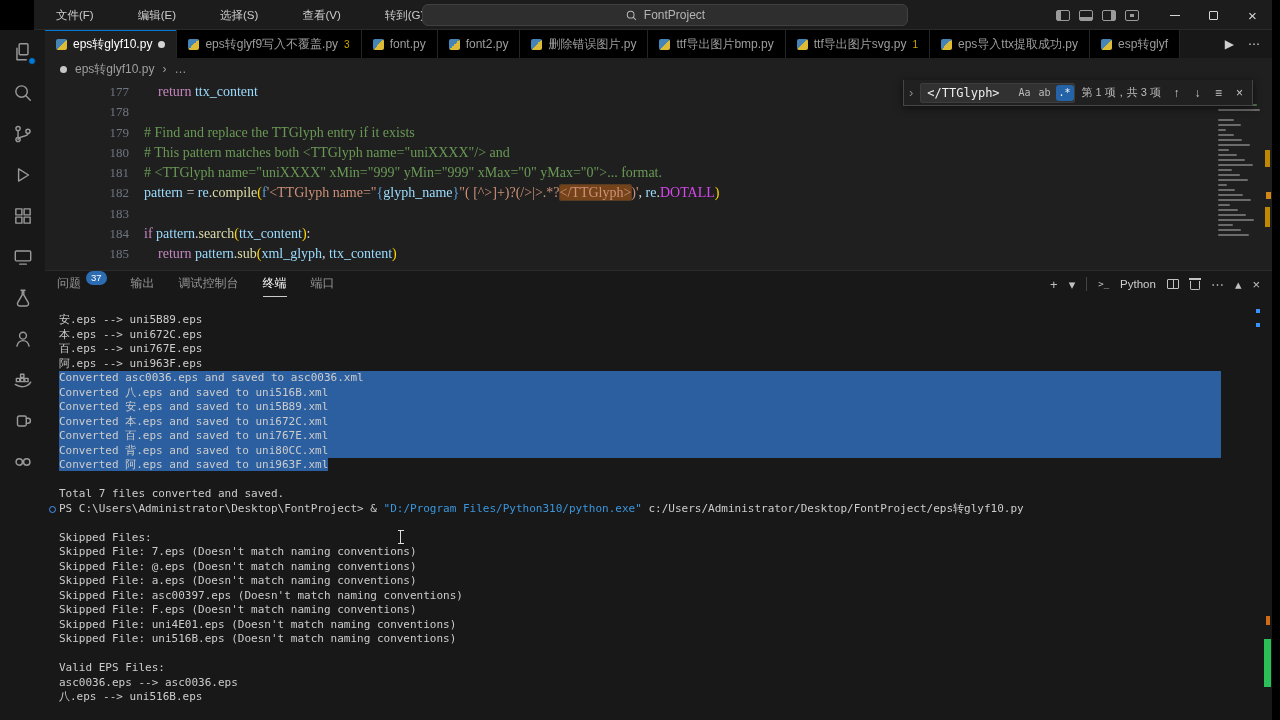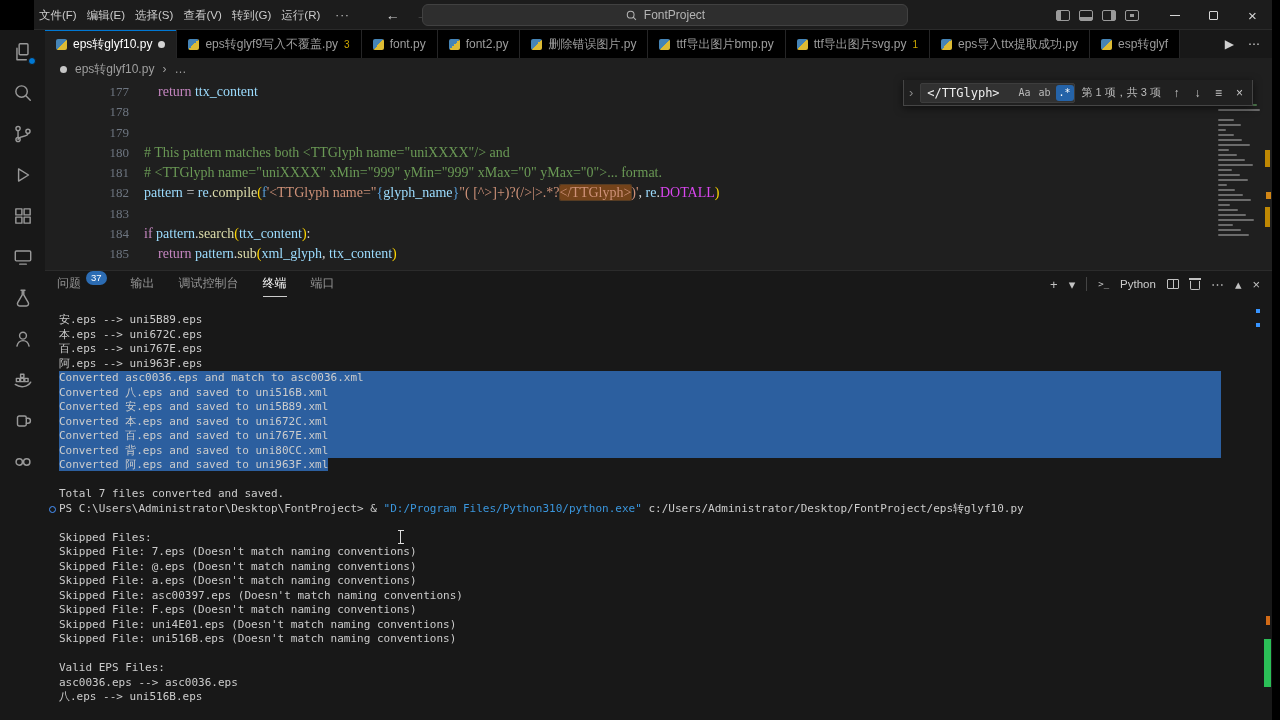--- a/index.html
+++ b/index.html
@@ -5,21 +5,21 @@
   *{margin:0;padding:0;box-sizing:border-box}
   html,body{width:1280px;height:720px;background:#000;overflow:hidden}
   body{font-family:"Liberation Sans",sans-serif;-webkit-font-smoothing:antialiased}
   .mono{font-family:"DejaVu Sans Mono",monospace}
   .screen{position:relative;width:1280px;height:720px;background:#181818;overflow:hidden}
 
   
   .titlebar{position:absolute;left:0;top:0;width:1280px;height:30px;background:#1c1c1c;border-bottom:1px solid #2a2a2a;display:flex;align-items:center;color:#cccccc;font-size:11.5px;z-index:6}
   .tb-corner{width:34px;height:30px;background:#000;flex:none}
   .menu-bar{display:flex;height:30px;align-items:center}
-  .menu-item{padding:0 5px;line-height:30px;white-space:nowrap}
+  .menu-item{padding:0 22px;line-height:30px;white-space:nowrap}
   .menu-overflow{padding:0 10px;color:#cccccc;letter-spacing:1px}
   .nav-arrows{display:flex;gap:16px;margin-left:26px;font-size:14px;color:#d2d2d2}
   .nav-fwd{color:#5f5f5f}
   .cmd-center{position:absolute;left:422px;top:4px;width:486px;height:22px;background:#2e2e2e;border:1px solid #414141;border-radius:6px;display:flex;align-items:center;justify-content:center;gap:6px;color:#b4b4b4;font-size:12px}
   .win-ctrls{position:absolute;right:8px;top:0;height:30px;display:flex;align-items:center}
   .layout-icons{display:flex;gap:9px;margin-right:16px}
   .lay{width:14px;height:11px;border:1px solid #9a9a9a;border-radius:2px;position:relative}
   .lay::before{content:'';position:absolute;background:#9a9a9a}
   .lay-left::before{left:0;top:0;bottom:0;width:4px}
   .lay-bottom::before{left:0;right:0;bottom:0;height:3px}
@@ -277,21 +277,21 @@
     <span class="bc-dot"></span>
     <span>eps转glyf10.py</span>
     <span>›</span>
     <span>…</span>
   </div>
 
   <div class="editor">
     <div>
         <div class="code-line"><span class="ln">177</span><span class="code"><span class="tk-p">    </span><span class="tk-k">return</span><span class="tk-p"> </span><span class="tk-v">ttx_content</span></span></div>
         <div class="code-line"><span class="ln">178</span><span class="code">&nbsp;</span></div>
-        <div class="code-line"><span class="ln">179</span></div>
+        <div class="code-line"><span class="ln">179</span><span class="code"><span class="tk-c"># Find and replace the TTGlyph entry if it exists</span></span></div>
         <div class="code-line"><span class="ln">180</span><span class="code"><span class="tk-c"># This pattern matches both &lt;TTGlyph name="uniXXXX"/&gt; and</span></span></div>
         <div class="code-line"><span class="ln">181</span><span class="code"><span class="tk-c"># &lt;TTGlyph name="uniXXXX" xMin="999" yMin="999" xMax="0" yMax="0"&gt;... format.</span></span></div>
         <div class="code-line"><span class="ln">182</span><span class="code"><span class="tk-v">pattern</span><span class="tk-p"> </span><span class="tk-p">=</span><span class="tk-p"> </span><span class="tk-v">re</span><span class="tk-p">.</span><span class="tk-f">compile</span><span class="tk-g">(</span><span class="tk-b">f</span><span class="tk-s">'&lt;TTGlyph name="</span><span class="tk-b">{</span><span class="tk-v">glyph_name</span><span class="tk-b">}</span><span class="tk-s">"( [^&gt;]+)?(/&gt;|&gt;.*?</span><span class="tk-s tk-m">&lt;/TTGlyph&gt;</span><span class="tk-s">)'</span><span class="tk-p">,</span><span class="tk-p"> </span><span class="tk-v">re</span><span class="tk-p">.</span><span class="tk-n">DOTALL</span><span class="tk-g">)</span></span></div>
         <div class="code-line"><span class="ln">183</span><span class="code">&nbsp;</span></div>
         <div class="code-line"><span class="ln">184</span><span class="code"><span class="tk-k">if</span><span class="tk-p"> </span><span class="tk-v">pattern</span><span class="tk-p">.</span><span class="tk-f">search</span><span class="tk-g">(</span><span class="tk-v">ttx_content</span><span class="tk-g">)</span><span class="tk-p">:</span></span></div>
         <div class="code-line"><span class="ln">185</span><span class="code"><span class="tk-p">    </span><span class="tk-k">return</span><span class="tk-p"> </span><span class="tk-v">pattern</span><span class="tk-p">.</span><span class="tk-f">sub</span><span class="tk-g">(</span><span class="tk-v">xml_glyph</span><span class="tk-p">,</span><span class="tk-p"> </span><span class="tk-v">ttx_content</span><span class="tk-g">)</span></span></div>
       </div>
     <div class="minimap">
         <div class="mm-bar" style="width: 11px;"></div>
         <div class="mm-bar" style="width: 0px; background: transparent;"></div>
@@ -376,21 +376,21 @@
         <span>⋯</span>
         <span>▴</span>
         <span>×</span>
       </div>
     </div>
     <div class="terminal">
         <div class="tl"><span class="ts-p">安.eps --&gt; uni5B89.eps</span></div>
         <div class="tl"><span class="ts-p">本.eps --&gt; uni672C.eps</span></div>
         <div class="tl"><span class="ts-p">百.eps --&gt; uni767E.eps</span></div>
         <div class="tl"><span class="ts-p">阿.eps --&gt; uni963F.eps</span></div>
-        <div class="tl sel-full"><span class="ts-p">Converted asc0036.eps and match to asc0036.xml</span></div>
+        <div class="tl sel-full"><span class="ts-p">Converted asc0036.eps and saved to asc0036.xml</span></div>
         <div class="tl sel-full"><span class="ts-p">Converted 八.eps and saved to uni516B.xml</span></div>
         <div class="tl sel-full"><span class="ts-p">Converted 安.eps and saved to uni5B89.xml</span></div>
         <div class="tl sel-full"><span class="ts-p">Converted 本.eps and saved to uni672C.xml</span></div>
         <div class="tl sel-full"><span class="ts-p">Converted 百.eps and saved to uni767E.xml</span></div>
         <div class="tl sel-full"><span class="ts-p">Converted 背.eps and saved to uni80CC.xml</span></div>
         <div class="tl"><span class="ts-p selspan">Converted 阿.eps and saved to uni963F.xml</span></div>
         <div class="tl">&nbsp;</div>
         <div class="tl"><span class="ts-p">Total 7 files converted and saved.</span></div>
         <div class="tl deco"><span class="ts-p">PS C:\Users\Administrator\Desktop\FontProject&gt; </span><span class="ts-p">&amp; </span><span class="ts-blue">"D:/Program Files/Python310/python.exe"</span><span class="ts-p"> c:/Users/Administrator/Desktop/FontProject/eps转glyf10.py</span></div>
         <div class="tl">&nbsp;</div>

